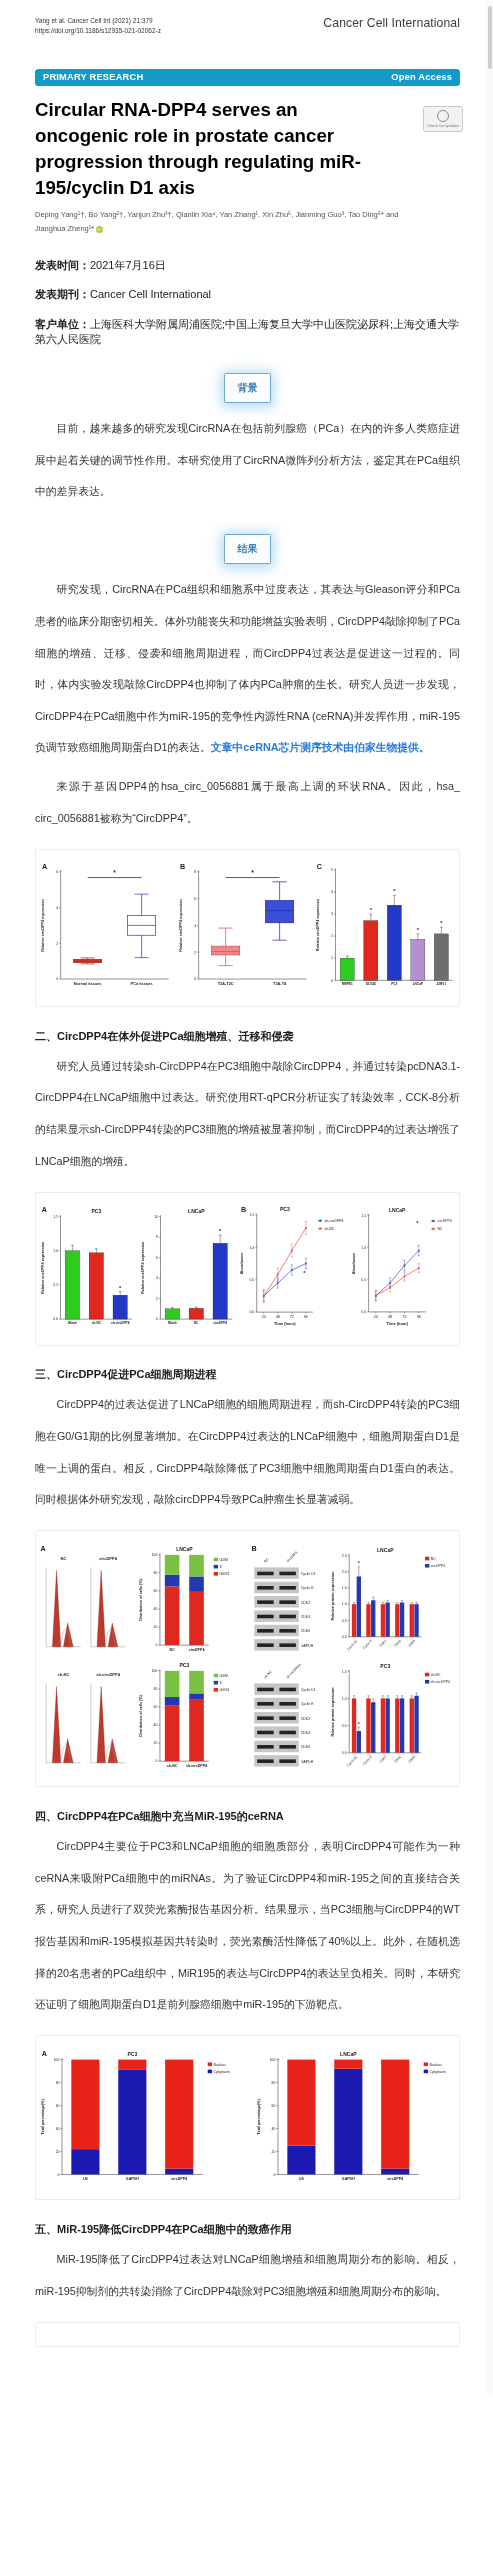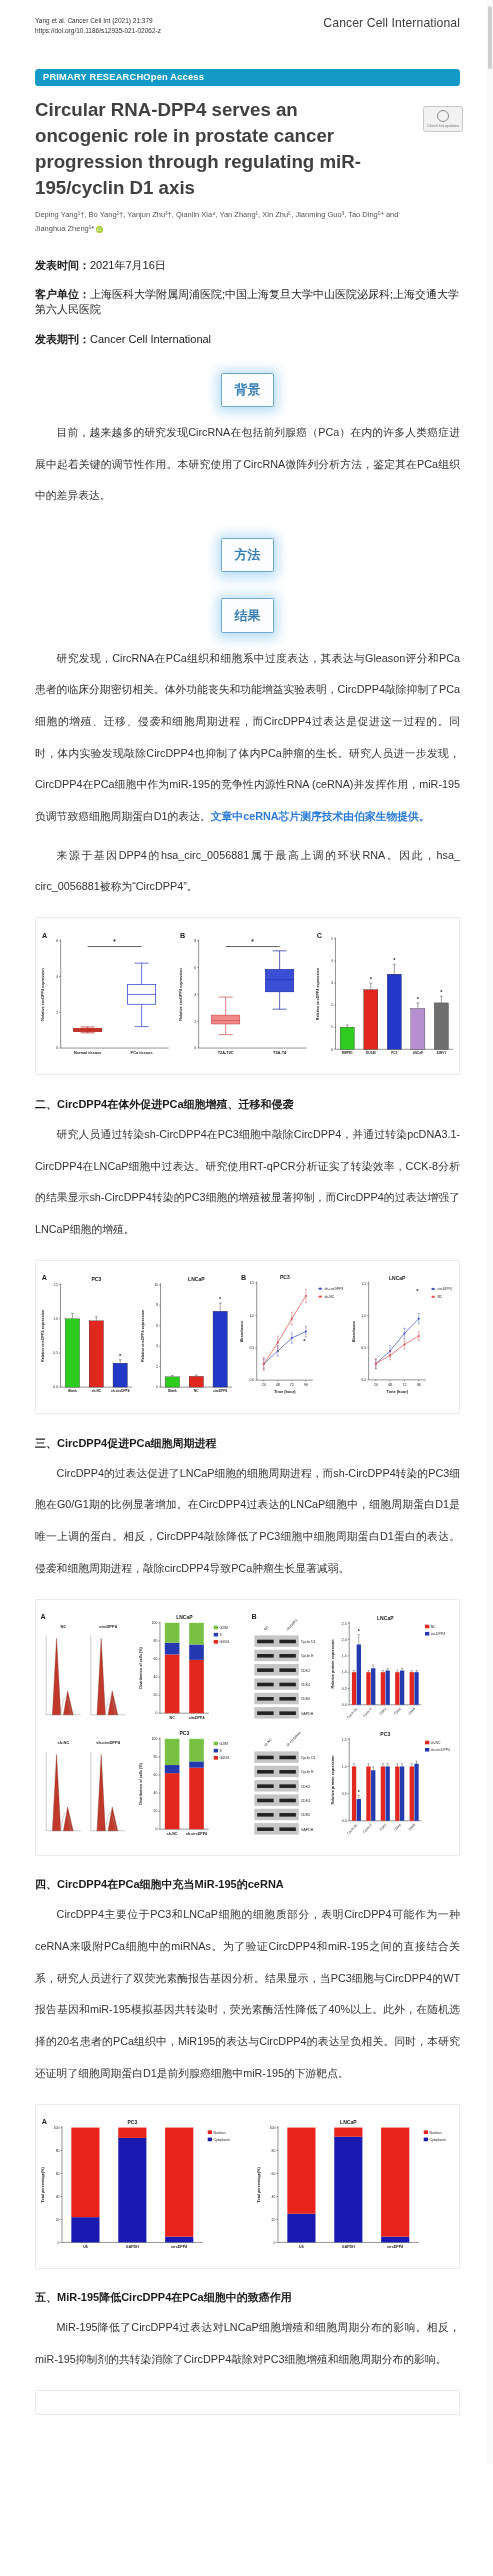--- a/index.html
+++ b/index.html
@@ -1,32 +1,32 @@
 <!DOCTYPE html>
 <html style="font-size:11.5px"><head>
 <meta charset="utf-8">
 <style>
   html,body{margin:0;padding:0;background:#fff;}
   body{width:493px;position:relative;font-family:"Liberation Sans","DejaVu Sans",sans-serif;color:#222;}
   .page{padding:16px 33px 35px 35px;position:relative;}
   .top{display:flex;justify-content:space-between;align-items:flex-start;}
   .cit{font-size:6.5px;color:#333;line-height:1.6;}
   .jname{font-size:12.2px;color:#3d3d3d;letter-spacing:0.1px;}
-  .banner{margin-top:32px;background:#129bc6;border-radius:3.6px;color:#fff;display:flex;align-items:center;padding:3.6px 8px;font-weight:bold;font-size:9.3px;letter-spacing:0.2px;}
-  .title{font-size:18.7px;font-weight:600;color:#404040;line-height:1.38;margin:11.5px 0 7.2px;max-width:359px;}
+  .banner{margin-top:32px;background:#129bc6;border-radius:3.6px;color:#fff;display:flex;justify-content:space-between;align-items:center;padding:3.6px 8px;font-weight:bold;font-size:9.3px;letter-spacing:0.2px;}
+  .title{font-size:18.7px;font-weight:600;color:#000000;line-height:1.38;margin:11.5px 0 7.2px;max-width:359px;}
   .authors{font-size:7.5px;color:#555;max-width:392px;line-height:1.9;}
   .orcid{display:inline-block;width:7.2px;height:7.2px;border-radius:50%;background:#a6ce39;color:#fff;font-size:4.3px;text-align:center;line-height:7.2px;vertical-align:middle;margin-left:1.4px;}
   .check{position:absolute;right:30px;top:106px;width:35px;border:0.7px solid #c9c9c9;border-radius:2.9px;background:#f2f2f2;text-align:center;padding:2.2px 1.4px;}
   .check .ring{width:10px;height:10px;border:1.1px solid #8a8a8a;border-radius:50%;margin:0.7px auto 1.4px;}
   .check .ct{font-size:4px;color:#777;line-height:1.3;}
   .meta{margin-top:21.6px;}
   .meta-row{font-size:11px;color:#222;margin:0 0 14.4px;}
   .meta-row .lab{font-weight:bold;}
   .badge-wrap{text-align:center;margin:26px 0 10px;}
-  .badge{display:inline-block;background:#fbfdff;border:0.7px solid #6fa7cf;color:#3a7fb5;font-size:13px;font-weight:600;padding:7.2px 12.2px;border-radius:1.4px;box-shadow:0 1.4px 11.5px 3.6px rgba(130,195,235,.55);}
+  .badge{display:inline-block;background:#fbfdff;border:0.7px solid #6fa7cf;color:#3a7fb5;font-size:10px;font-weight:600;padding:7.2px 12.2px;border-radius:1.4px;box-shadow:0 1.4px 11.5px 3.6px rgba(130,195,235,.55);}
   .para{font-size:10.8px;color:#333;line-height:2.93;text-align:justify;text-indent:2em;margin:7.2px 0;}
   .hl{color:#2b7bd9;font-weight:bold;}
   .sec-h{font-size:11px;font-weight:bold;color:#1c1c1c;margin:21.6px 0 2.9px;}
   .fig{border:0.7px solid #ebebeb;border-radius:1.4px;padding:11.5px 2.9px;margin:14.4px 0;background:#fff;}
   .fig-row{display:flex;justify-content:space-between;align-items:flex-start;}
   .chart{display:block;}
   .scroll-track{position:absolute;top:0;right:0;width:5.8px;height:100%;background:#fafafa;}
   .scroll-thumb{position:absolute;top:5.8px;right:0.7px;width:4.3px;height:63px;background:#cfcfcf;border-radius:2.2px;}
 </style>
 </head>
@@ -54,35 +54,32 @@
     <div class="ct">Check for updates</div>
   </div>
 
   <div class="authors"><span>Deping Yang¹†, Bo Yang²†, Yanjun Zhu³†, Qianlin Xia⁴, Yan Zhang¹, Xin Zhu⁵, Jianming Guo³, Tao Ding⁵* and Jianghua Zheng¹*</span><span class="orcid">iD</span></div>
 
   <div class="meta">
     <div class="meta-row">
       <span class="lab">发表时间：</span><span>2021年7月16日</span>
     </div>
     <div class="meta-row">
+      <span class="lab">发表期刊：</span><span>Cancer Cell International</span>
+    </div>
+    <div class="meta-row">
       <span class="lab">客户单位：</span><span>上海医科大学附属周浦医院;中国上海复旦大学中山医院泌尿科;上海交通大学第六人民医院</span>
-    </div>
-    <div class="meta-row">
-      <span class="lab">发表期刊：</span><span>Cancer Cell International</span>
     </div>
   </div>
 
   <div class="badge-wrap">
     <span class="badge">背景</span>
   </div>
   <p class="para">目前，越来越多的研究发现CircRNA在包括前列腺癌（PCa）在内的许多人类癌症进展中起着关键的调节性作用。本研究使用了CircRNA微阵列分析方法，鉴定其在PCa组织中的差异表达。</p>
 
-  <div class="badge-wrap">
-    <span class="badge">方法</span>
-  </div>
 
   <div class="badge-wrap">
     <span class="badge">结果</span>
   </div>
   <p class="para"><span>研究发现，CircRNA在PCa组织和细胞系中过度表达，其表达与Gleason评分和PCa患者的临床分期密切相关。体外功能丧失和功能增益实验表明，CircDPP4敲除抑制了PCa细胞的增殖、迁移、侵袭和细胞周期进程，而CircDPP4过表达是促进这一过程的。同时，体内实验发现敲除CircDPP4也抑制了体内PCa肿瘤的生长。研究人员进一步发现，CircDPP4在PCa细胞中作为miR-195的竞争性内源性RNA (ceRNA)并发挥作用，miR-195负调节致癌细胞周期蛋白D1的表达。</span><span class="hl">文章中ceRNA芯片测序技术由伯家生物提供。</span></p>
 
   <p class="para">来源于基因DPP4的hsa_circ_0056881属于最高上调的环状RNA。因此，hsa_ circ_0056881被称为“CircDPP4”。</p>
 
   <div class="fig">
     <div class="fig-row">
@@ -379,21 +376,21 @@
             <rect x="114.8" y="21.5" width="3" height="3" fill="#3a4fc0" stroke="none" stroke-width="0.8"></rect>
             <text x="122" y="25" font-size="4.8" fill="#222" text-anchor="start" font-weight="normal">circDPP4</text>
             <line x1="113" y1="34" x2="119" y2="34" stroke="#e05050" stroke-width="1"></line>
             <rect x="114.8" y="32.5" width="3" height="3" fill="#e05050" stroke="none" stroke-width="0.8"></rect>
             <text x="122" y="36" font-size="4.8" fill="#222" text-anchor="start" font-weight="normal">NC</text>
           </svg></div>
     </div>
   </div>
 
   <h3 class="sec-h">三、CircDPP4促进PCa细胞周期进程</h3>
-  <p class="para">CircDPP4的过表达促进了LNCaP细胞的细胞周期进程，而sh-CircDPP4转染的PC3细胞在G0/G1期的比例显著增加。在CircDPP4过表达的LNCaP细胞中，细胞周期蛋白D1是唯一上调的蛋白。相反，CircDPP4敲除降低了PC3细胞中细胞周期蛋白D1蛋白的表达。侵袭和细胞周期进程，敲除circDPP4导致PCa肿瘤生长显著减弱。</p>
+  <p class="para">CircDPP4的过表达促进了LNCaP细胞的细胞周期进程，而sh-CircDPP4转染的PC3细胞在G0/G1期的比例显著增加。在CircDPP4过表达的LNCaP细胞中，细胞周期蛋白D1是唯一上调的蛋白。相反，CircDPP4敲除降低了PC3细胞中细胞周期蛋白D1蛋白的表达。同时根据体外研究发现，敲除circDPP4导致PCa肿瘤生长显著减弱。</p>
 
   <div class="fig">
     <div class="fig-row">
       <div class="chart"><svg width="95" height="114" viewBox="0 0 132 158" xmlns="http://www.w3.org/2000/svg">
             <text x="2" y="11" font-size="10" fill="#222" text-anchor="start" font-weight="bold">A</text>
             <line x1="10" y1="34" x2="10" y2="144" stroke="#888" stroke-width="0.6"></line>
             <line x1="10" y1="144" x2="58" y2="144" stroke="#888" stroke-width="0.6"></line>
             <path d="M 18.64 144 L 24.4 38 L 30.16 144 Z" fill="#c0392b" stroke="#7a241a" stroke-width="0.5"></path>
             <path d="M 34 144 L 39.76 111 L 47.44 144 Z" fill="#c0392b" stroke="#7a241a" stroke-width="0.5"></path>
             <path d="M 30.16 144 Q 36.400000000000006 94.5 44.56 144" fill="none" stroke="#999" stroke-width="0.6"></path>

